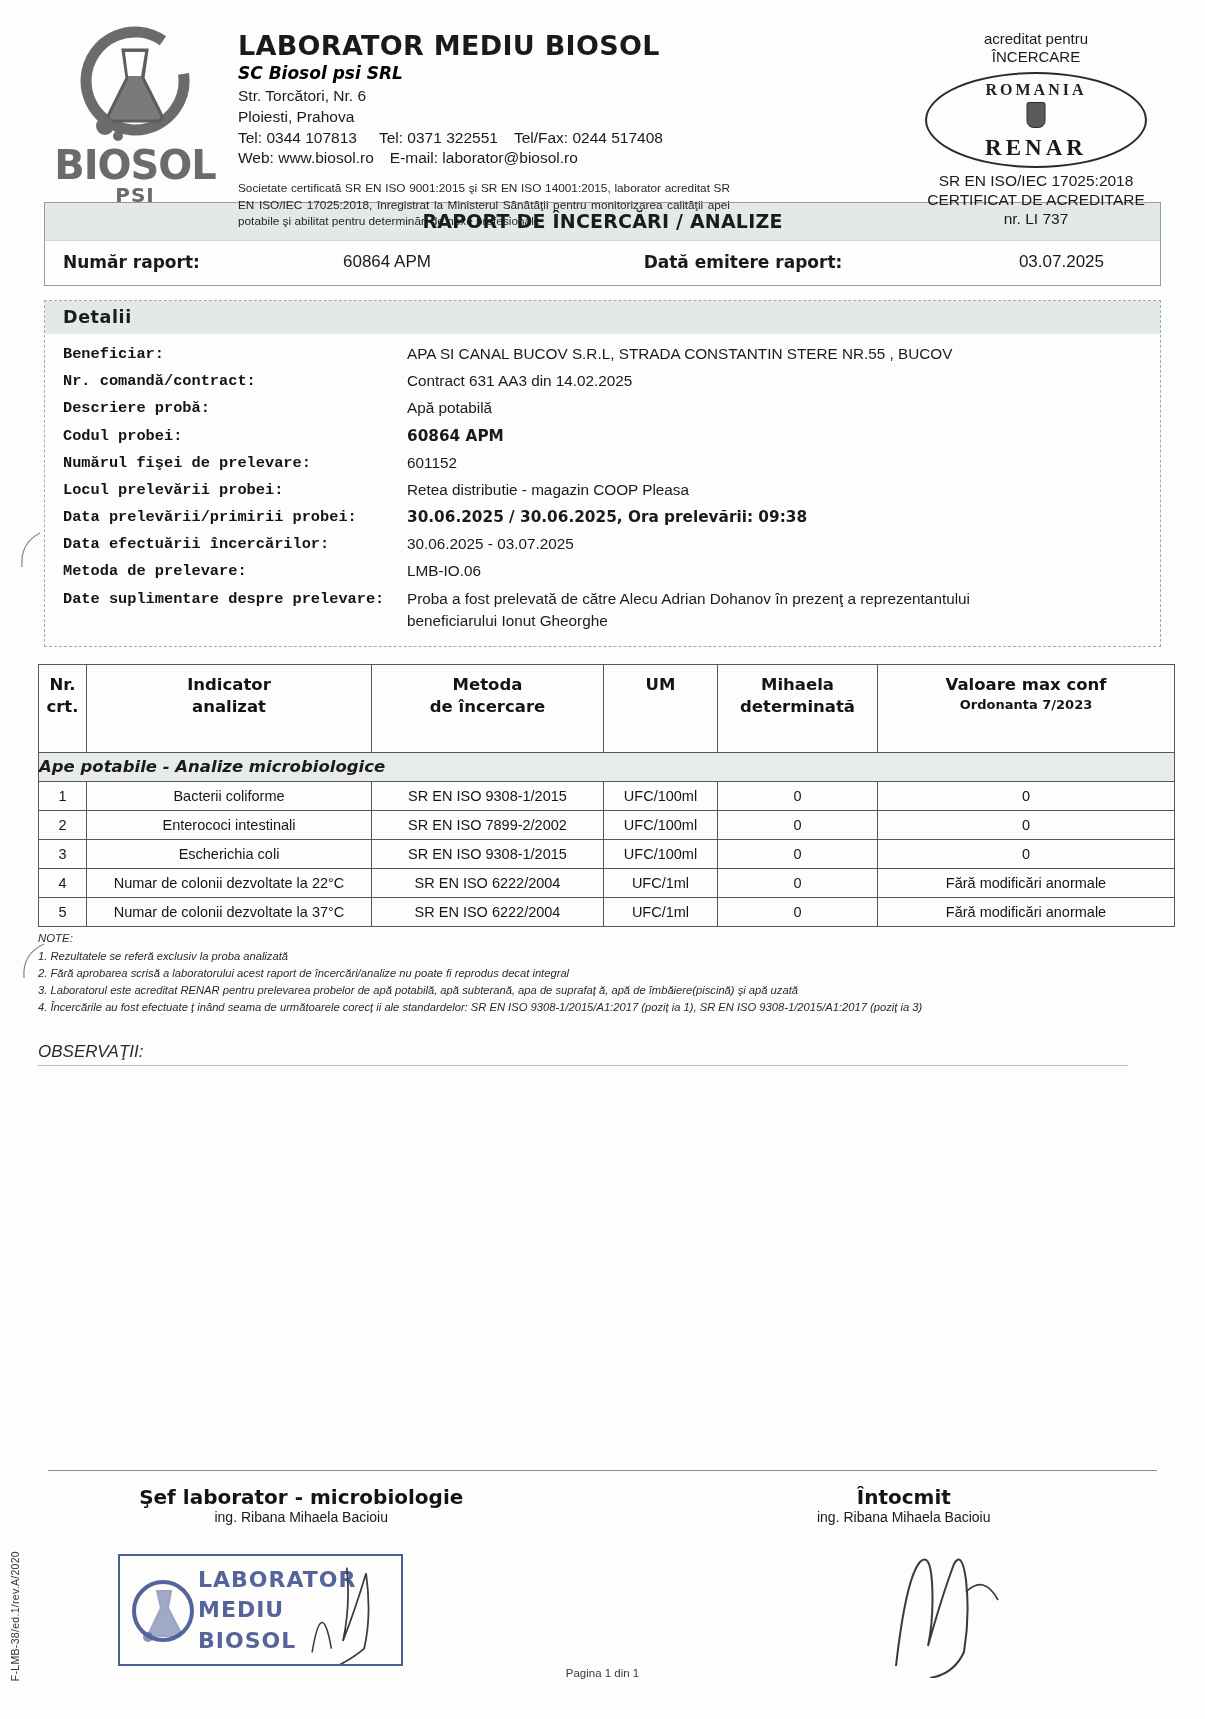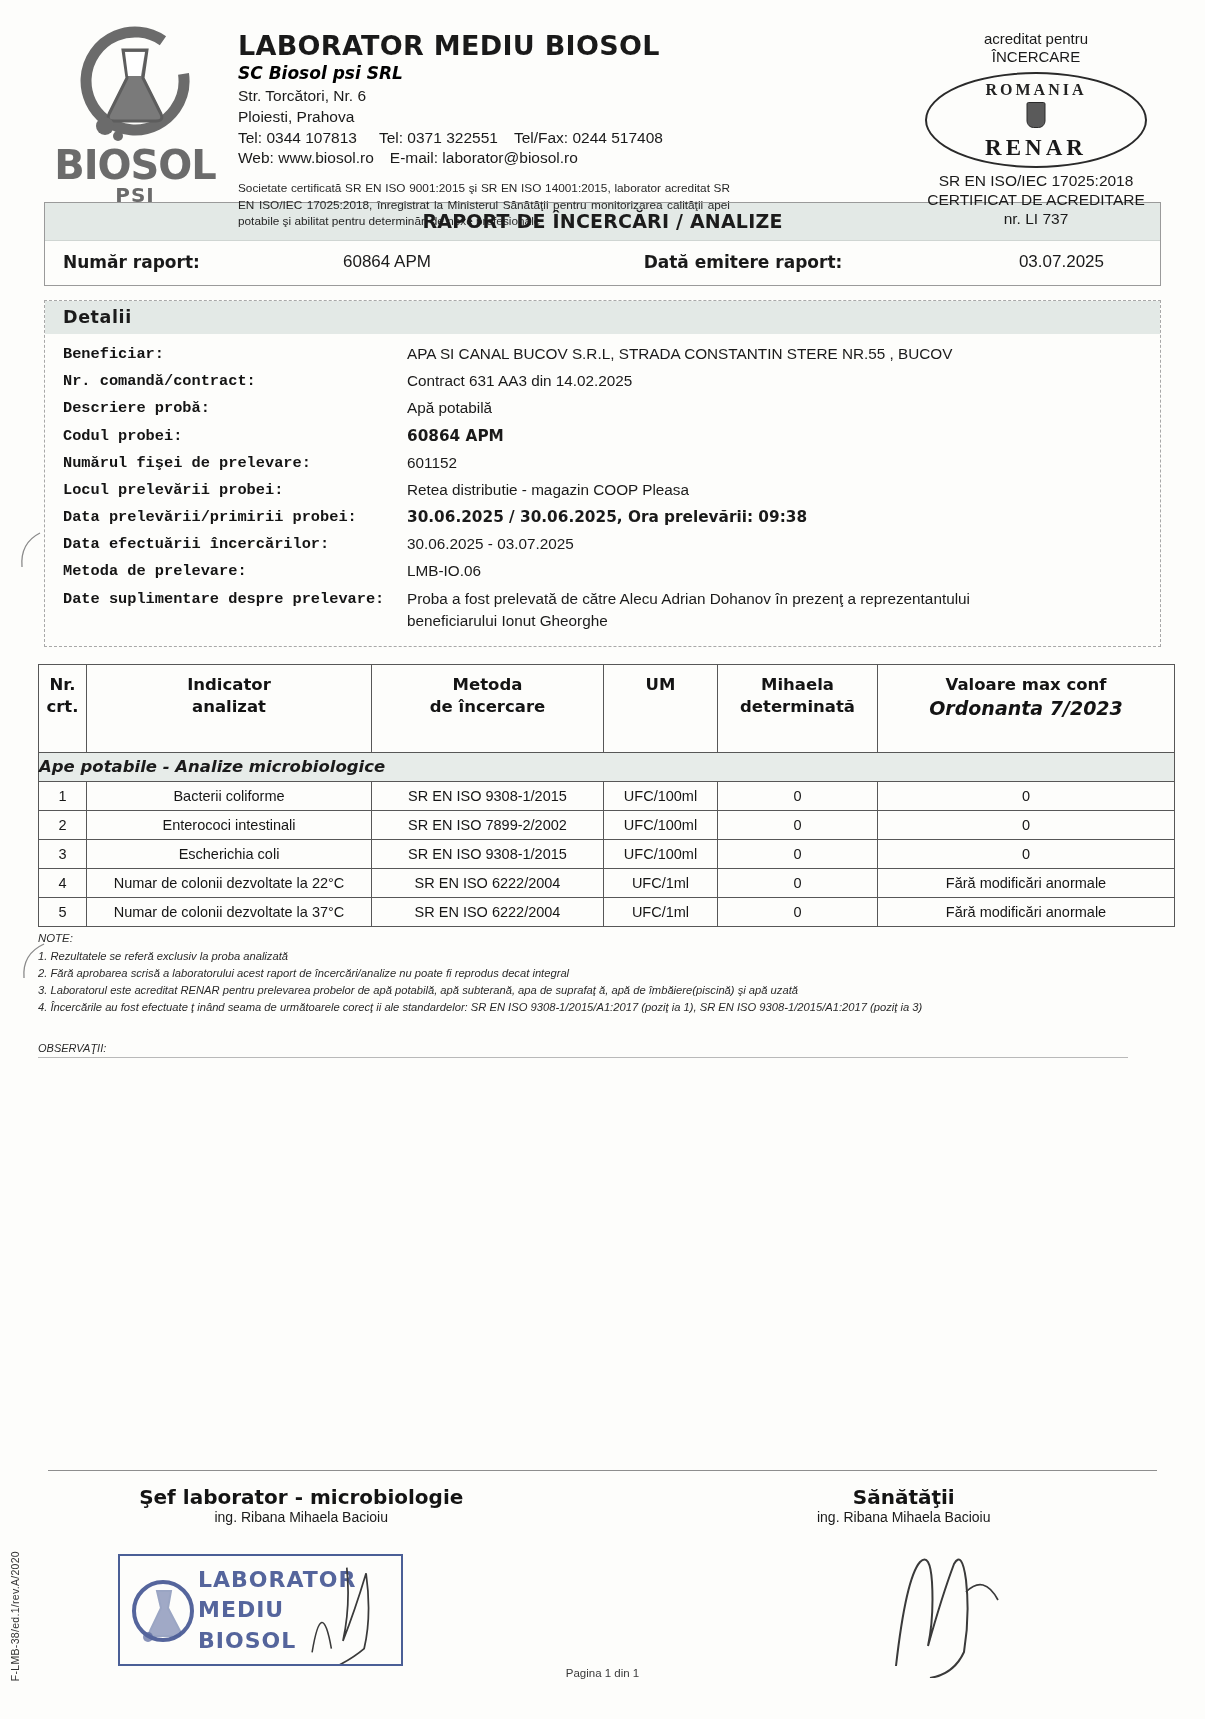--- a/index.html
+++ b/index.html
@@ -240,22 +240,21 @@
     text-align: center;
     font-family: "DejaVu Sans", sans-serif;
     font-weight: bold;
     font-size: 16.5px;
     line-height: 1.32;
     padding-top: 9px !important;
     color: #141414;
   }
   .th-main .sub2 {
     display: block;
-    font-size: 19px;
-    font-style: italic;
+    font-size: 13px;
   }
   .th-main .l {
     display: block;
   }
   .group-row td {
     background: #e7ece9;
     text-align: left;
     font-family: "DejaVu Sans", sans-serif;
     font-weight: bold;
     font-style: italic;
@@ -286,21 +285,21 @@
     font-style: italic;
     line-height: 1.52;
     color: #2a2a2a;
   }
   .notes .nhead {
     font-style: italic;
     font-size: 11.4px;
   }
   .observ {
     margin: 26px 30px 0 38px;
-    font-size: 11px;
+    font-size: 17px;
     font-style: italic;
     color: #2a2a2a;
     border-bottom: 1px solid #b9b9b9;
     padding-bottom: 3px;
     width: 1090px;
   }
 
   
   .sig-area {
     position: absolute;
@@ -607,21 +606,21 @@
   </svg>
 
   <div class="sig-area">
     <div class="sig-rule"></div>
     <div class="sig-cols">
       <div class="sig-col">
         <div class="sig-title">Şef laborator - microbiologie</div>
         <div class="sig-name">ing. Ribana Mihaela Bacioiu</div>
       </div>
       <div class="sig-col">
-        <div class="sig-title">Sănătăţii</div>
+        <div class="sig-title">Întocmit</div>
         <div class="sig-name">ing. Ribana Mihaela Bacioiu</div>
       </div>
     </div>
 
     <div class="stamp">
       <svg class="stamp-logo" viewBox="0 0 66 74">
         <circle cx="33" cy="37" r="29" fill="none" stroke="#55659c" stroke-width="4"></circle>
         <path d="M27 17 L41 17 L38 34 L50 57 Q52 62 46 62 L23 62 Q17 62 20 57 L31 34 Z" fill="#55659c" opacity="0.55" stroke="#4b5f96" stroke-width="2"></path>
         <circle cx="18" cy="63" r="5" fill="#55659c" opacity="0.7"></circle>
       </svg>

